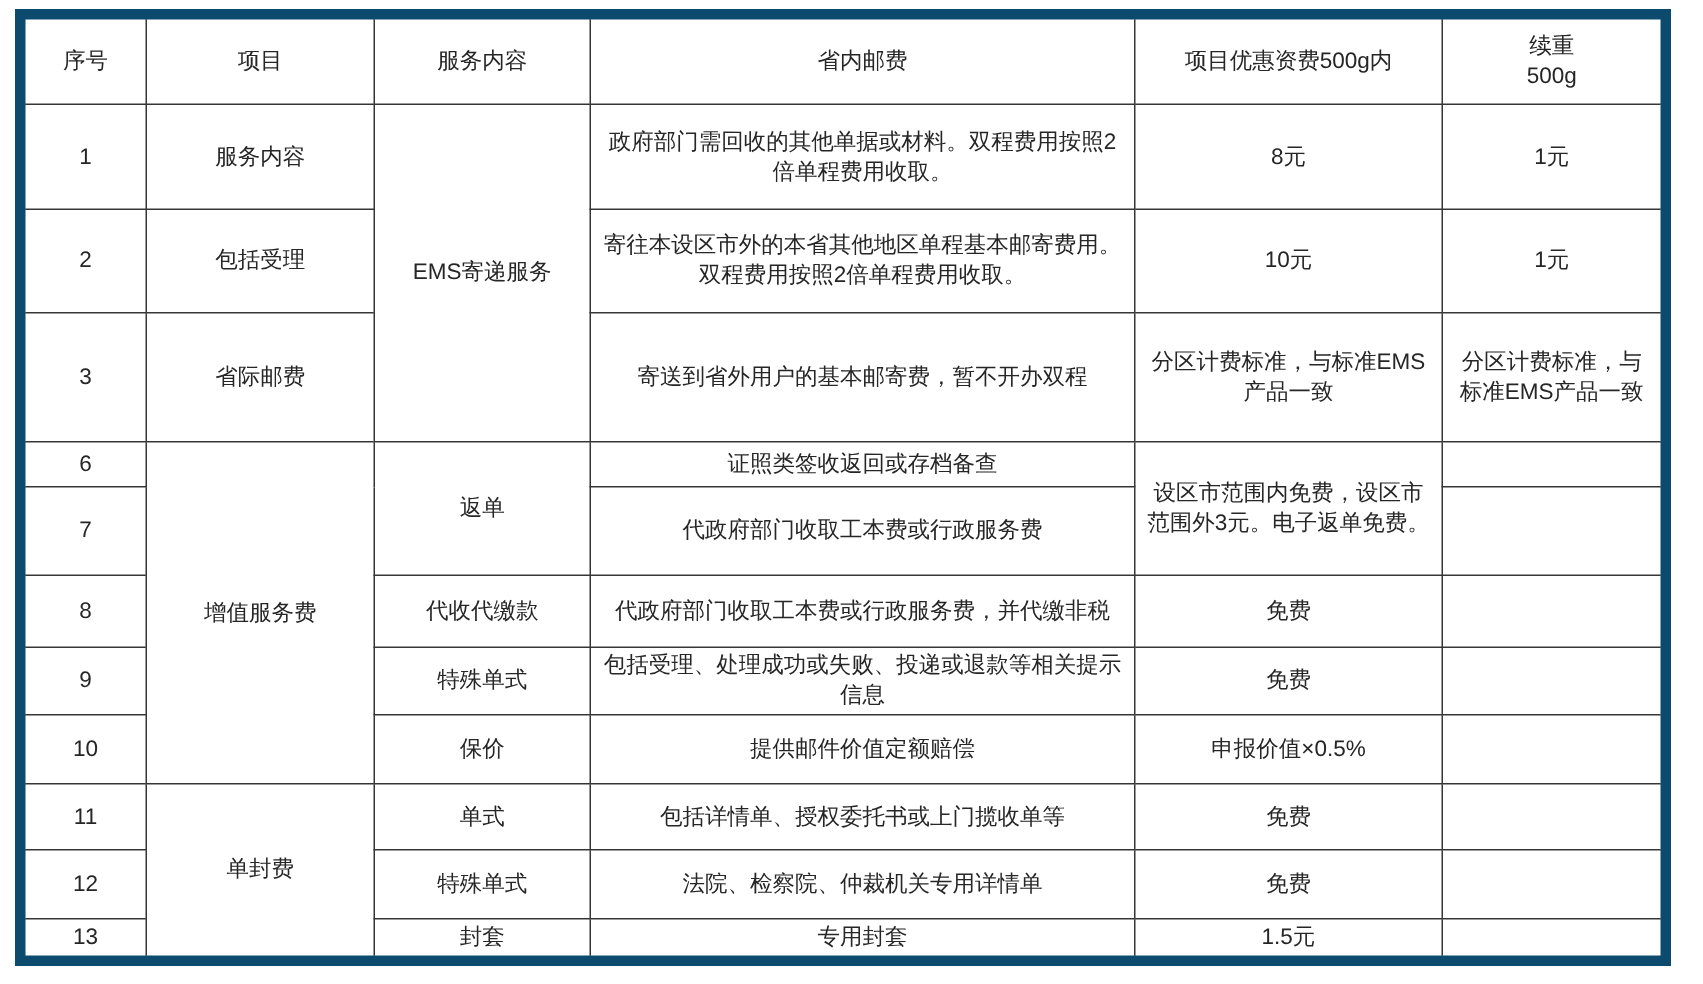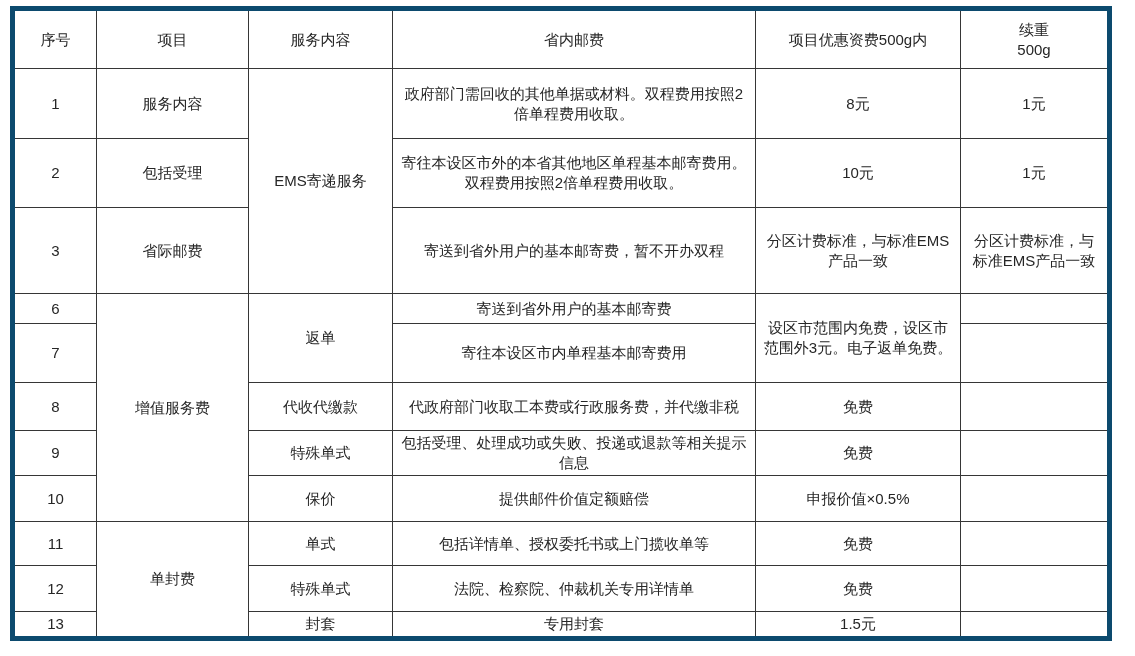--- a/index.html
+++ b/index.html
@@ -17,21 +17,21 @@
     background: #ffffff;
     overflow: hidden;
   }
   table.fee-table {
     position: absolute;
     left: 10px;
     top: 6px;
     border-collapse: collapse;
     table-layout: fixed;
     width: 1097px;
-    border: 5px solid #0c4a6e;
+    border: 7px solid #0c4a6e;
   }
   .fee-table th, .fee-table td {
     border: 1px solid #363636;
     font-size: 15px;
     font-weight: normal;
     color: #262626;
     text-align: center;
     vertical-align: middle;
     padding: 2px 6px;
     line-height: 20px;
@@ -89,28 +89,28 @@
       <td>省际邮费</td>
       <td>寄送到省外用户的基本邮寄费，暂不开办双程</td>
       <td>分区计费标准，与标准EMS产品一致</td>
       <td>分区计费标准，与标准EMS产品一致</td>
     </tr>
 
     <tr style="height:30px">
       <td>6</td>
       <td rowspan="5">增值服务费</td>
       <td rowspan="2">返单</td>
-      <td>寄送到省外用户的基本邮寄费</td>
+      <td>证照类签收返回或存档备查</td>
       <td rowspan="2">设区市范围内免费，设区市范围外3元。电子返单免费。</td>
       <td></td>
     </tr>
 
     <tr style="height:59px">
       <td>7</td>
-      <td class="left">寄往本设区市内单程基本邮寄费用</td>
+      <td class="left">代政府部门收取工本费或行政服务费</td>
       <td></td>
     </tr>
 
     <tr style="height:48px">
       <td>8</td>
       <td>代收代缴款</td>
       <td>代政府部门收取工本费或行政服务费，并代缴非税</td>
       <td>免费</td>
       <td></td>
     </tr>

